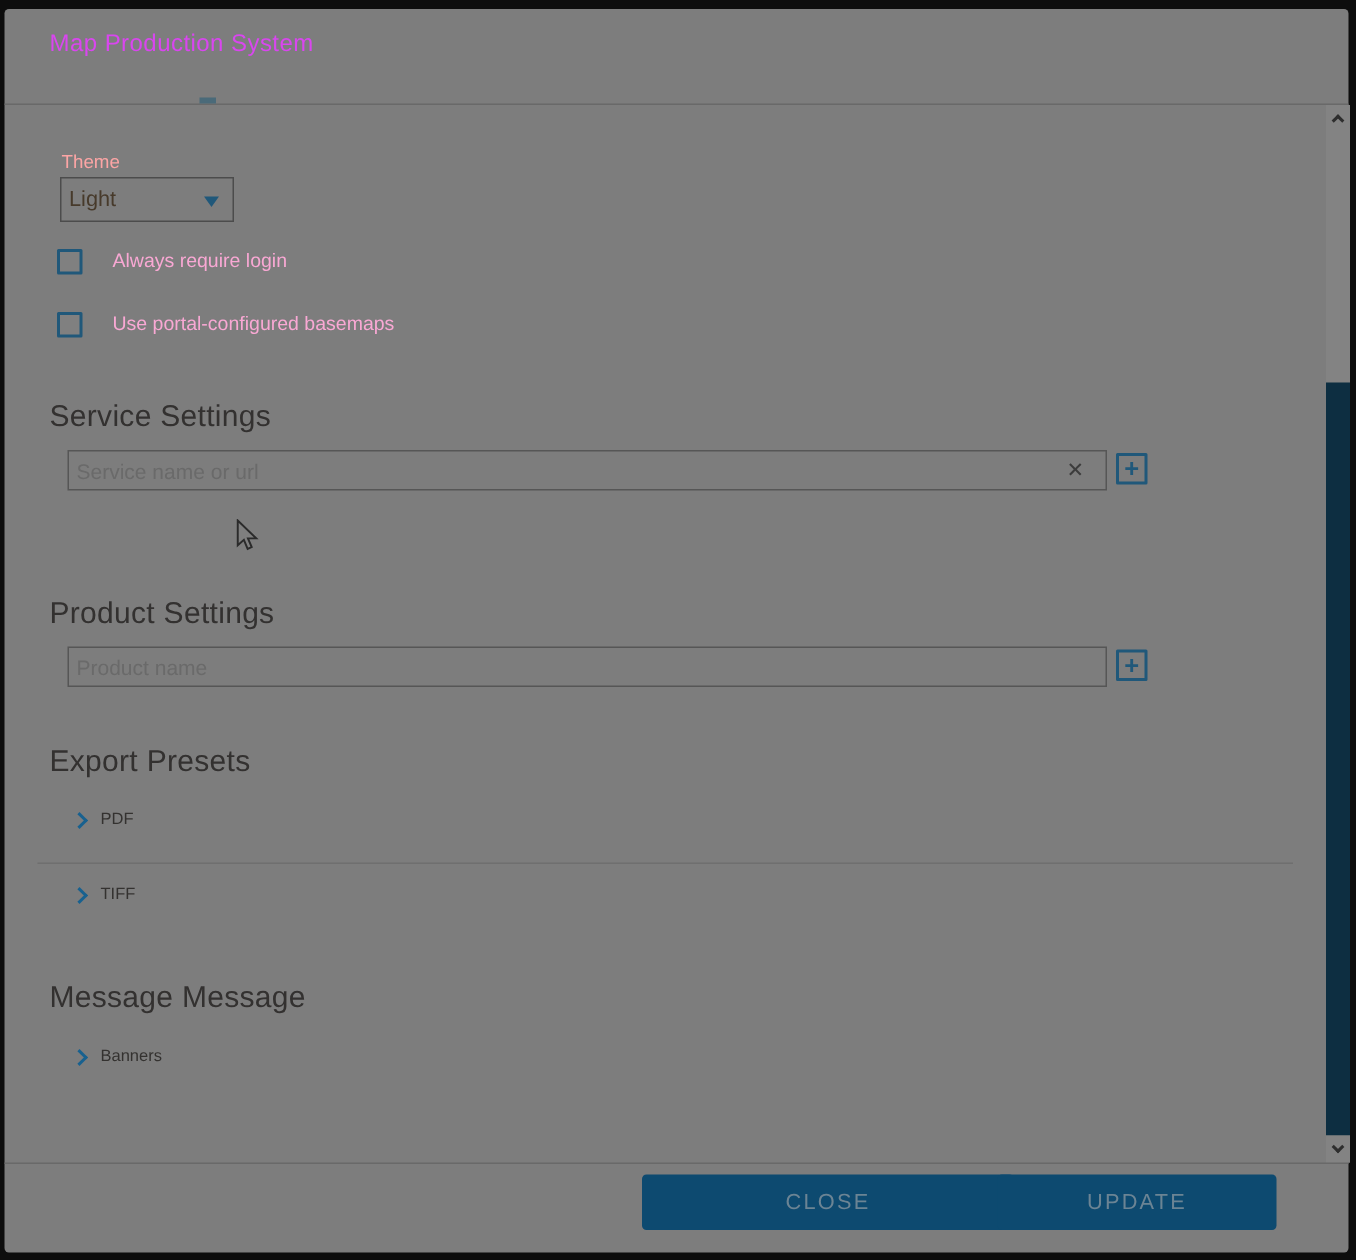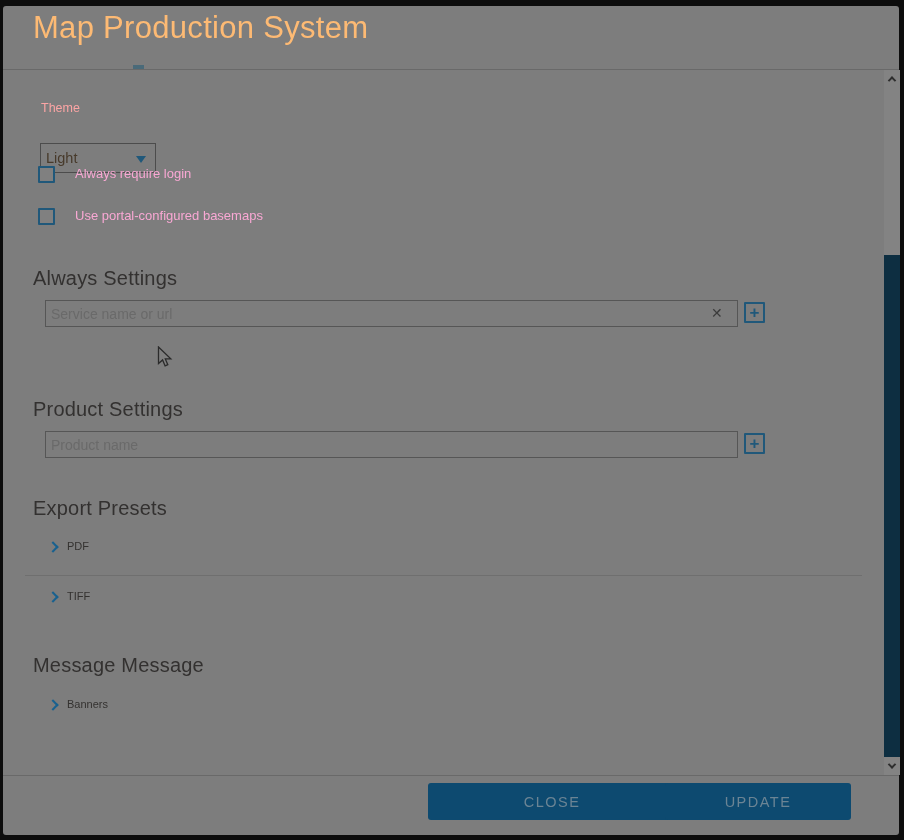--- a/index.html
+++ b/index.html
@@ -12,28 +12,28 @@
   html,body{width:904px;height:840px;overflow:hidden}
   body{
     position:relative;
     background:#0d0d0d;
     font-family:"Liberation Sans","DejaVu Sans",sans-serif;
   }
   .abs{position:absolute}
 
   .dialog-bg{left:3px;top:6px;width:896px;height:829px;background:var(--dialog-bg);border-radius:3px}
 
-  .dialog-title{left:33px;top:10px;font-size:31px;letter-spacing:.3px;color:#fdba74}
+  .dialog-title{left:33px;top:21px;font-size:16px;letter-spacing:.3px;color:#d946ef}
   .header-divider{left:3px;top:69px;width:896px;height:1px;background:#696969}
   .clipped-sliver{left:133px;top:65px;width:11px;height:4px;background:#4a6a79}
 
   .theme-label{left:41px;top:101px;font-size:12.5px;color:#fca5a5}
   .theme-select{
     left:40px;top:118px;width:116px;height:30px;
-    border:1px solid #4c4c4c;display:flex;align-items:center;cursor:default;margin-top:25px;
+    border:1px solid #4c4c4c;display:flex;align-items:center;cursor:default;
   }
   .theme-value{padding-left:5px;font-size:14.5px;color:#473a2b}
   .caret-down{
     position:absolute;right:9px;top:12px;width:0;height:0;
     border-left:5.5px solid transparent;border-right:5.5px solid transparent;
     border-top:7px solid var(--accent-blue);
   }
 
   .checkbox{
     width:17px;height:17px;border:2px solid var(--accent-blue);
@@ -119,21 +119,21 @@
 <div class="abs theme-select">
   <span class="theme-value">Light</span>
   <span class="caret-down"></span>
 </div>
 
 <div class="abs checkbox cb1"></div>
 <div class="abs cb-label cb1-label">Always require login</div>
 <div class="abs checkbox cb2"></div>
 <div class="abs cb-label cb2-label">Use portal-configured basemaps</div>
 
-<div class="abs section-heading svc-heading">Always Settings</div>
+<div class="abs section-heading svc-heading">Service Settings</div>
 <input class="text-input svc-input" placeholder="Service name or url" style="">
 <span class="abs clear-icon">✕</span>
 <div class="abs plus-btn plus1">
   <span>+</span>
 </div>
 
 <svg class="abs cursor" width="16" height="22" viewBox="0 0 16 22">
   <path d="M1.5 1 L1.5 17.5 L5.6 13.9 L8.1 19.9 L10.8 18.7 L8.3 12.9 L13.8 12.9 Z" fill="#7f7f7f" stroke="#2b2b2b" stroke-width="1.3"></path>
 </svg>
 

